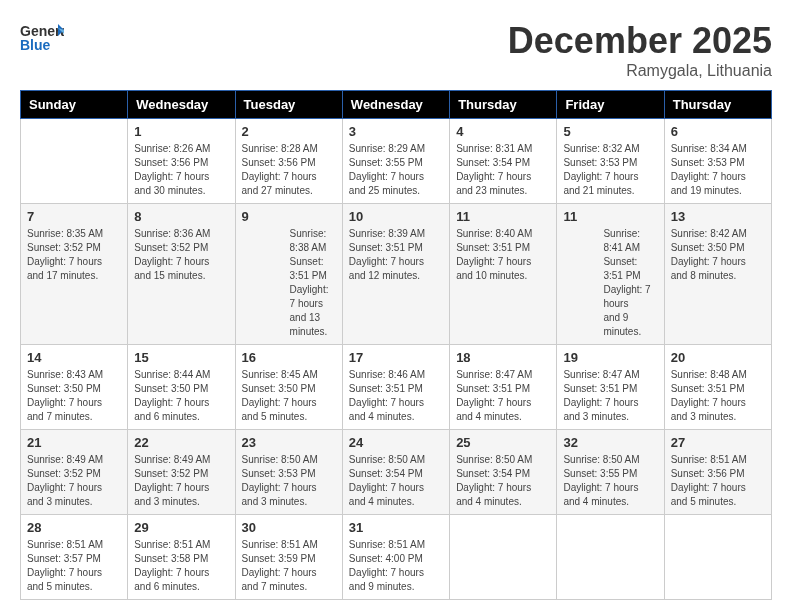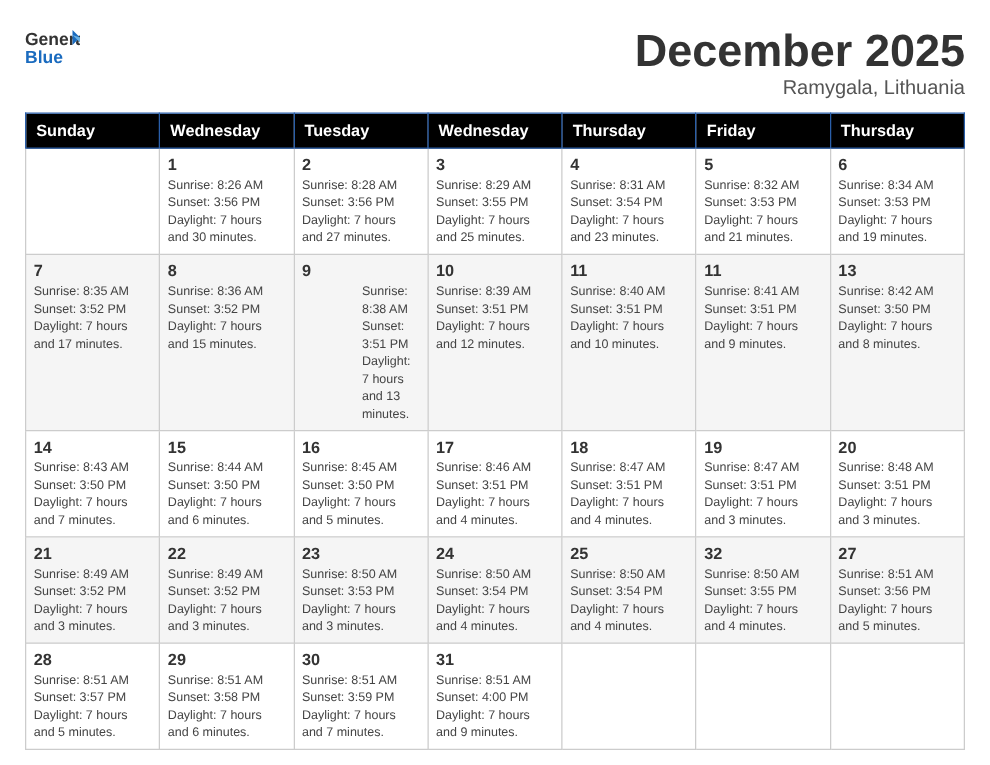--- a/index.html
+++ b/index.html
@@ -184,21 +184,21 @@
         </td>
         <td>
           <span class="day-num">11</span>
           <div class="day-info" style="white-space: pre-line;">Sunrise: 8:40 AM
 Sunset: 3:51 PM
 Daylight: 7 hours
 and 10 minutes.</div>
         </td>
         <td>
           <span class="day-num">11</span>
-          <div class="day-info" style="white-space: pre-line;">Sunrise: 8:41 AM
+          <div class="day-info" style="white-space: pre-line; margin-left: 40px;">Sunrise: 8:41 AM
 Sunset: 3:51 PM
 Daylight: 7 hours
 and 9 minutes.</div>
         </td>
         <td>
           <span class="day-num">13</span>
           <div class="day-info" style="white-space: pre-line;">Sunrise: 8:42 AM
 Sunset: 3:50 PM
 Daylight: 7 hours
 and 8 minutes.</div>

